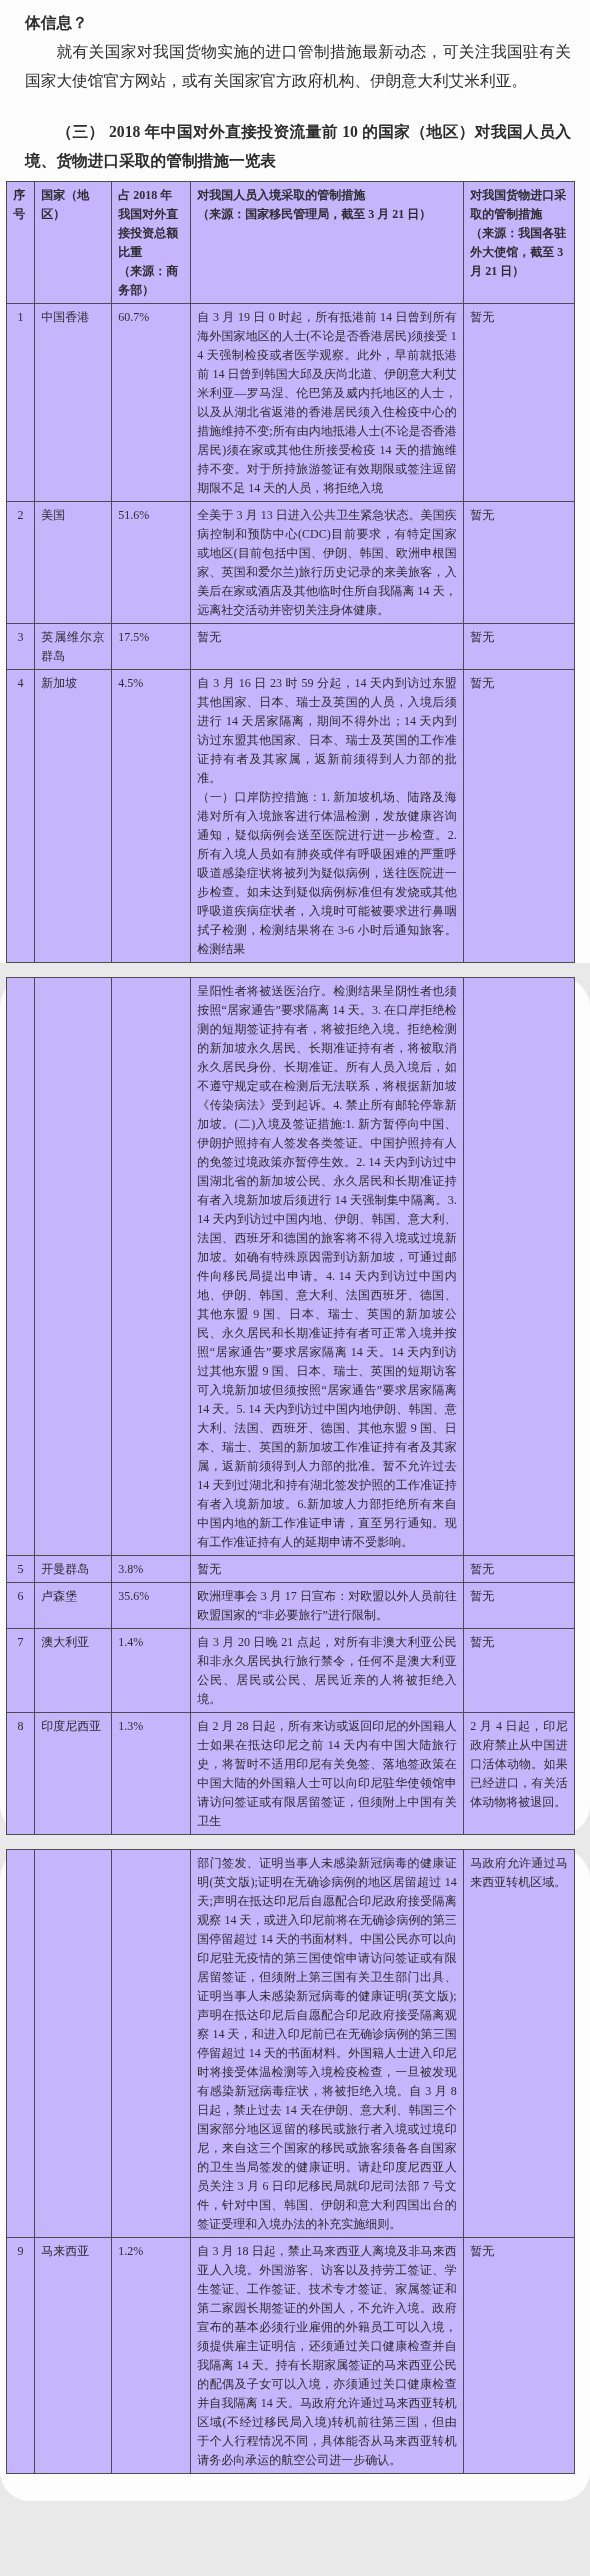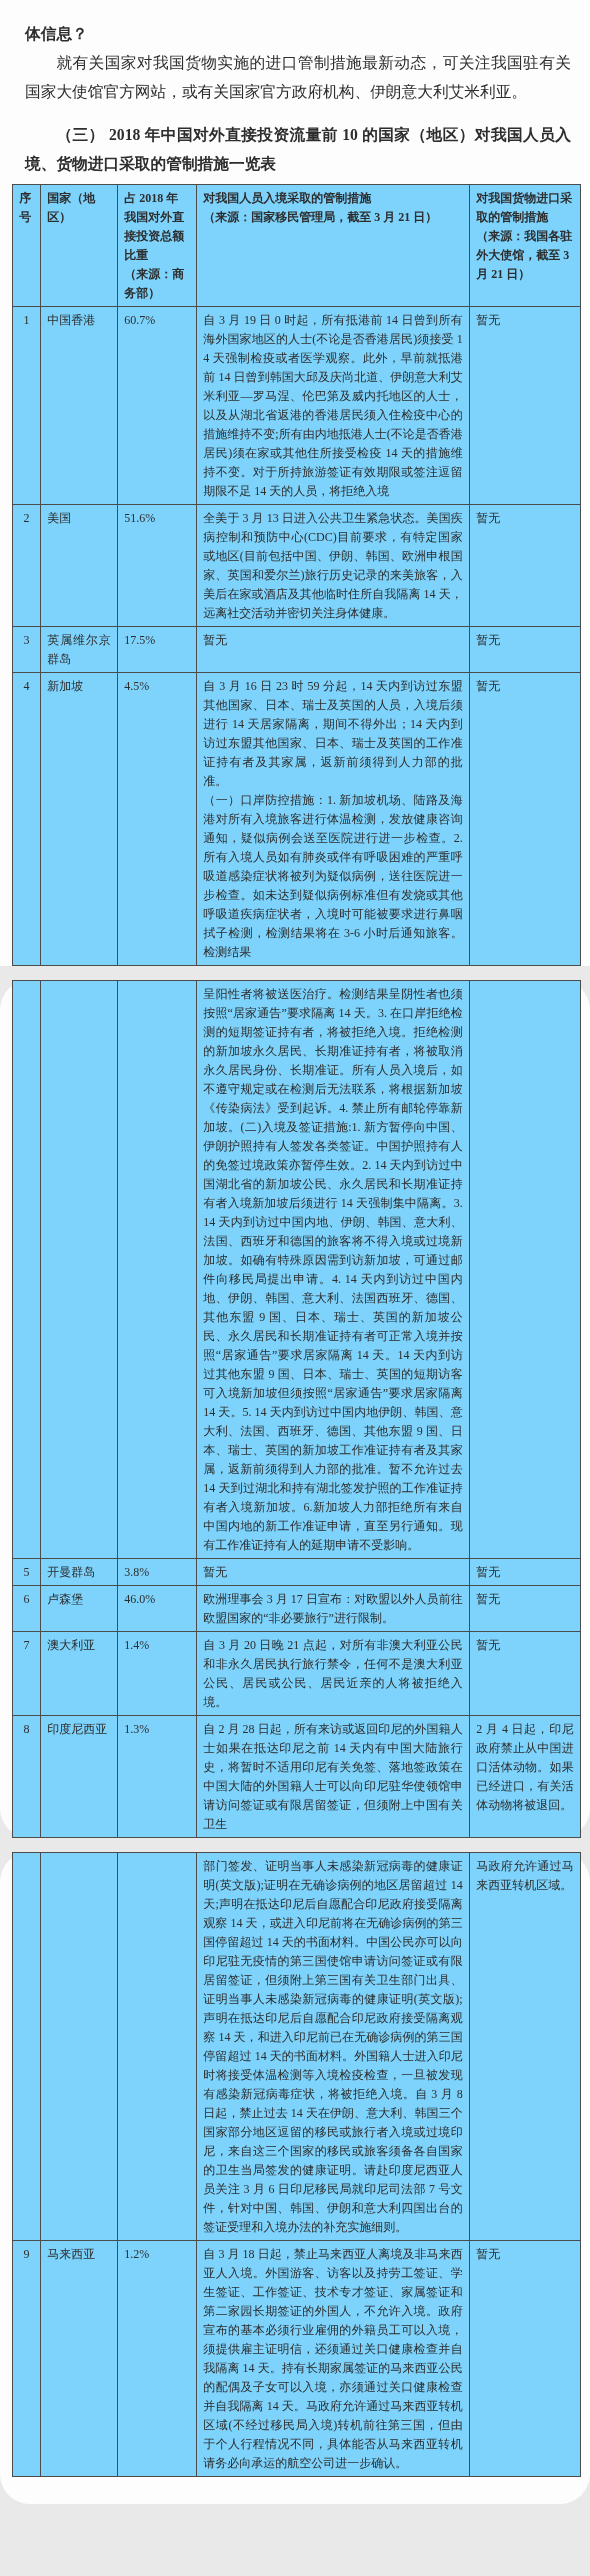--- a/index.html
+++ b/index.html
@@ -10,42 +10,42 @@
     color:#2d2d2d;
     -webkit-font-smoothing:antialiased;
   }
   .page{
     background:#fdfdfd;
     width:590px;
     box-sizing:border-box;
     position:relative;
   }
   .page + .page{margin-top:14px;border-radius:30px;}
-  #page1{padding:19px 0 0 0;}
+  #page1{padding:8px 0 0 0;}
   #page3{padding-bottom:27px;}
   .bodytext{
     margin:0 19px 0 25px;
     font-size:15.7px;
     line-height:29px;
     text-align:justify;
   }
   .frag{font-weight:bold;text-indent:0;}
   .para{text-indent:2em;}
   .heading{
     font-weight:bold;
     text-indent:2em;
-    margin-top:14px;
+    margin-top:22px;
     margin-bottom:6.3px;
   }
   table.reg{
     border-collapse:collapse;
     table-layout:fixed;
     width:516px;
-    margin:0 0 0 12px;
-    background:#7dd3fc;
+    margin:0 0 0 6px;
+    background:#c4b5fd;
   }
   table.reg td, table.reg th{
     border:1.3px solid #4c4c4c;
     font-size:12px;
     line-height:19px;
     padding:3.9px 6.3px 3.1px 6.3px;
     vertical-align:top;
     font-weight:normal;
     word-break:break-all;
     overflow:hidden;
@@ -155,21 +155,21 @@
     <tr>
       <td class="seq">5</td>
       <td class="country">开曼群岛</td>
       <td class="share">3.8%</td>
       <td class="entry">暂无</td>
       <td class="goods">暂无</td>
     </tr>
     <tr>
       <td class="seq">6</td>
       <td class="country">卢森堡</td>
-      <td class="share">46.0%</td>
+      <td class="share">35.6%</td>
       <td class="entry">欧洲理事会 3 月 17 日宣布：对欧盟以外人员前往欧盟国家的“非必要旅行”进行限制。</td>
       <td class="goods">暂无</td>
     </tr>
     <tr>
       <td class="seq">7</td>
       <td class="country">澳大利亚</td>
       <td class="share">1.4%</td>
       <td class="entry">自 3 月 20 日晚 21 点起，对所有非澳大利亚公民和非永久居民执行旅行禁令，任何不是澳大利亚公民、居民或公民、居民近亲的人将被拒绝入境。</td>
       <td class="goods">暂无</td>
     </tr>

